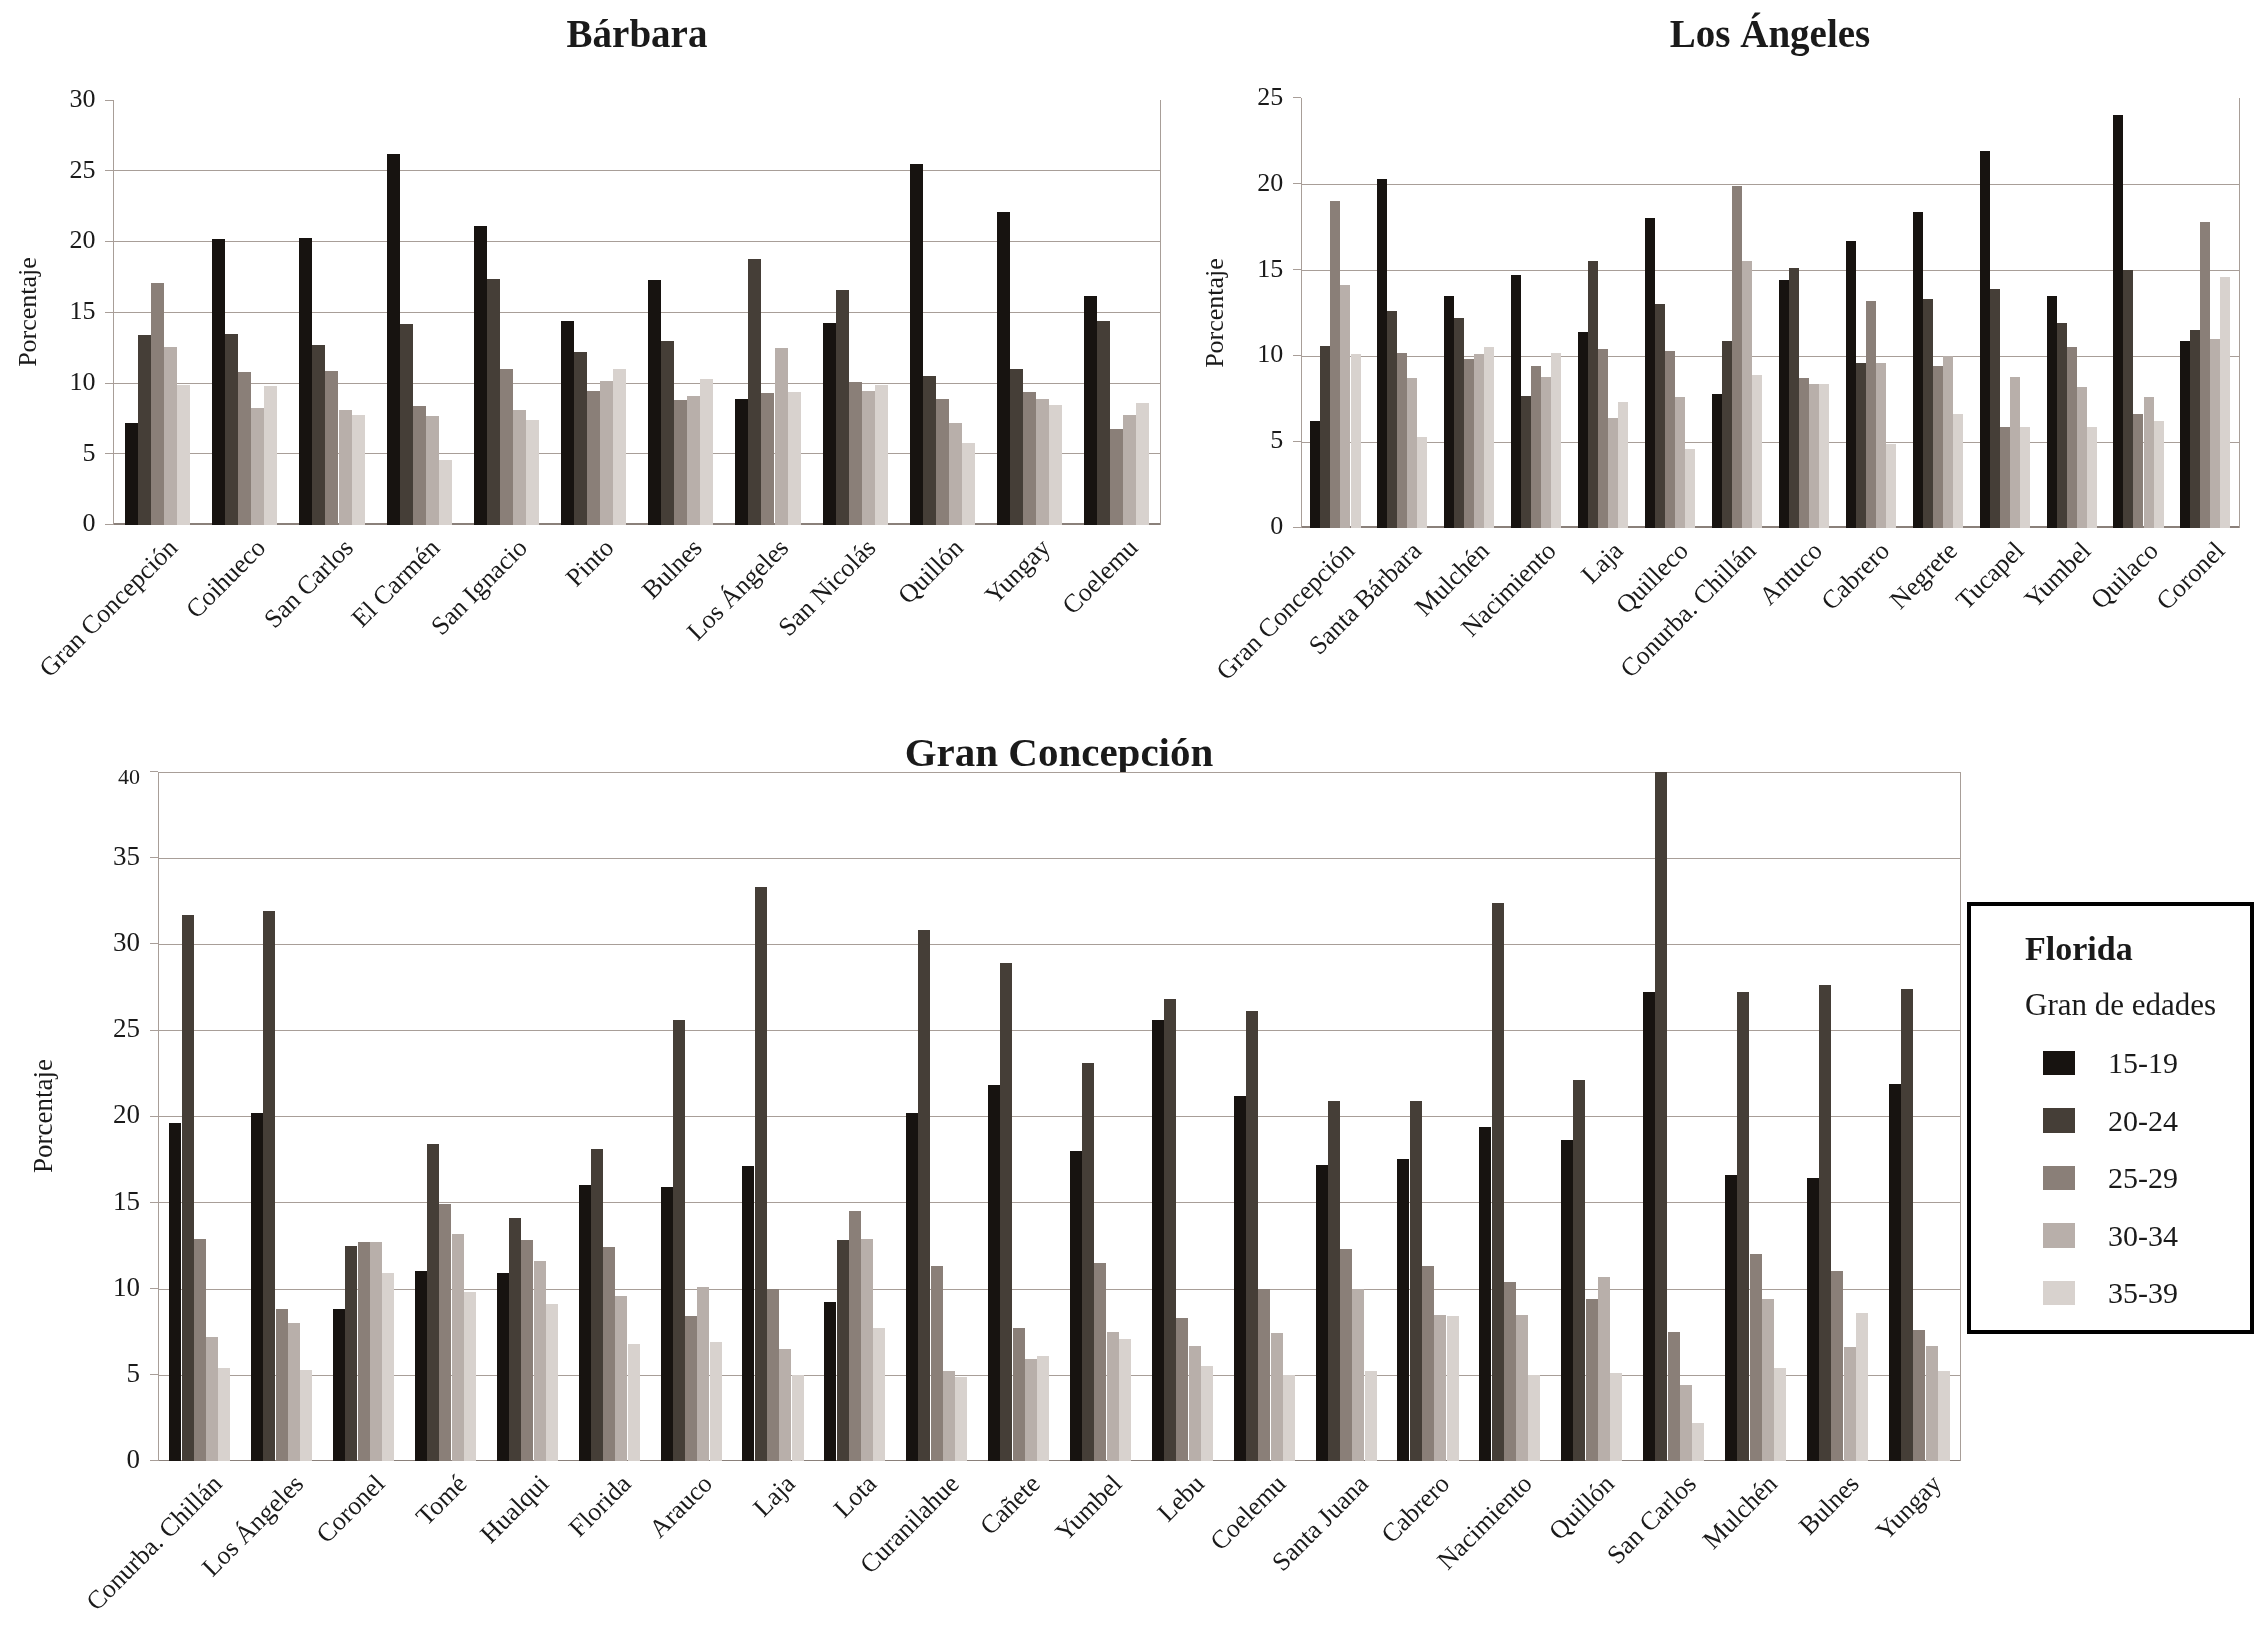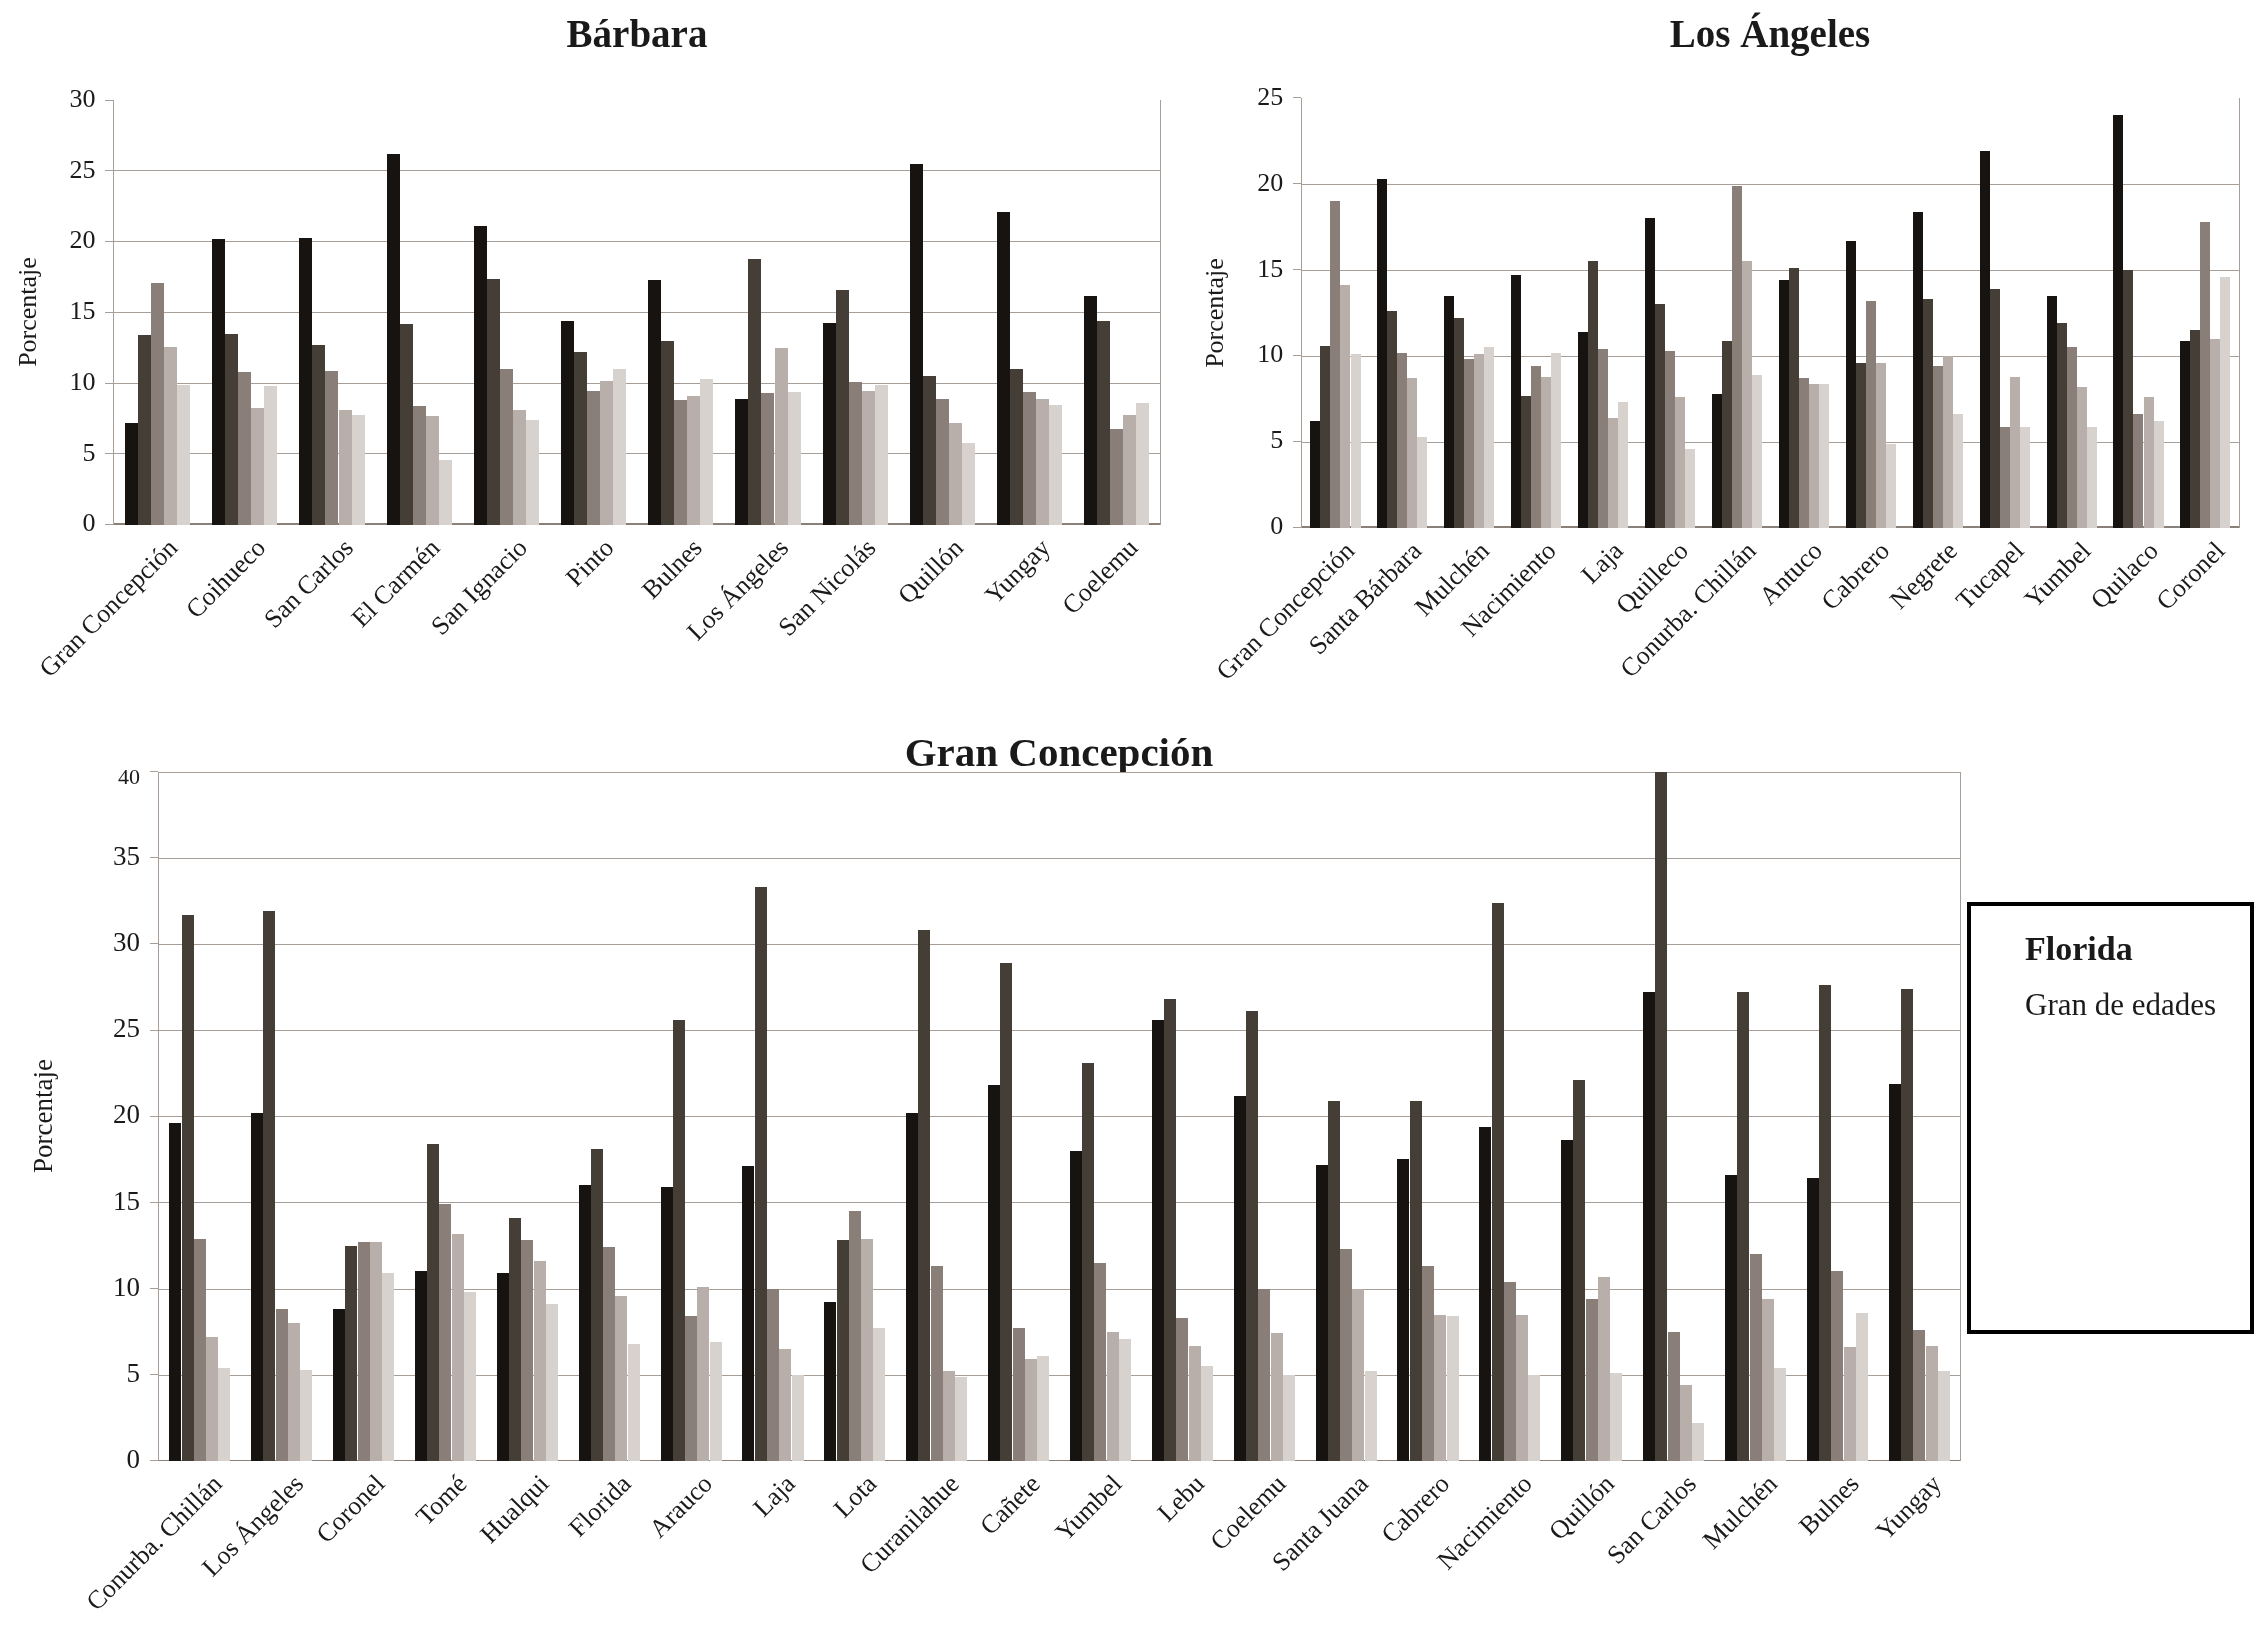--- a/index.html
+++ b/index.html
@@ -393,14 +393,36 @@
     <div class="xlabel" style="font-size: 26px; top: 745px; right: 388px;">Quillón</div>
     <div class="xlabel" style="font-size: 26px; top: 745px; right: 306px;">San Carlos</div>
     <div class="xlabel" style="font-size: 26px; top: 745px; right: 225px;">Mulchén</div>
     <div class="xlabel" style="font-size: 26px; top: 745px; right: 143px;">Bulnes</div>
     <div class="xlabel" style="font-size: 26px; top: 745px; right: 61px;">Yungay</div>
   </div>
 
 <div class="legend">
   <div class="legend-title">Florida</div>
   <div class="legend-sub">Gran de edades</div>
+  <div id="legend-items">
+      <div class="legend-item">
+        <span class="legend-swatch" style="background: rgb(23, 19, 16);"></span>
+        <span class="legend-label">15-19</span>
+      </div>
+      <div class="legend-item">
+        <span class="legend-swatch" style="background: rgb(69, 62, 55);"></span>
+        <span class="legend-label">20-24</span>
+      </div>
+      <div class="legend-item">
+        <span class="legend-swatch" style="background: rgb(138, 127, 120);"></span>
+        <span class="legend-label">25-29</span>
+      </div>
+      <div class="legend-item">
+        <span class="legend-swatch" style="background: rgb(184, 175, 170);"></span>
+        <span class="legend-label">30-34</span>
+      </div>
+      <div class="legend-item">
+        <span class="legend-swatch" style="background: rgb(216, 210, 206);"></span>
+        <span class="legend-label">35-39</span>
+      </div>
+    </div>
 </div>
 
 
 </body></html>

